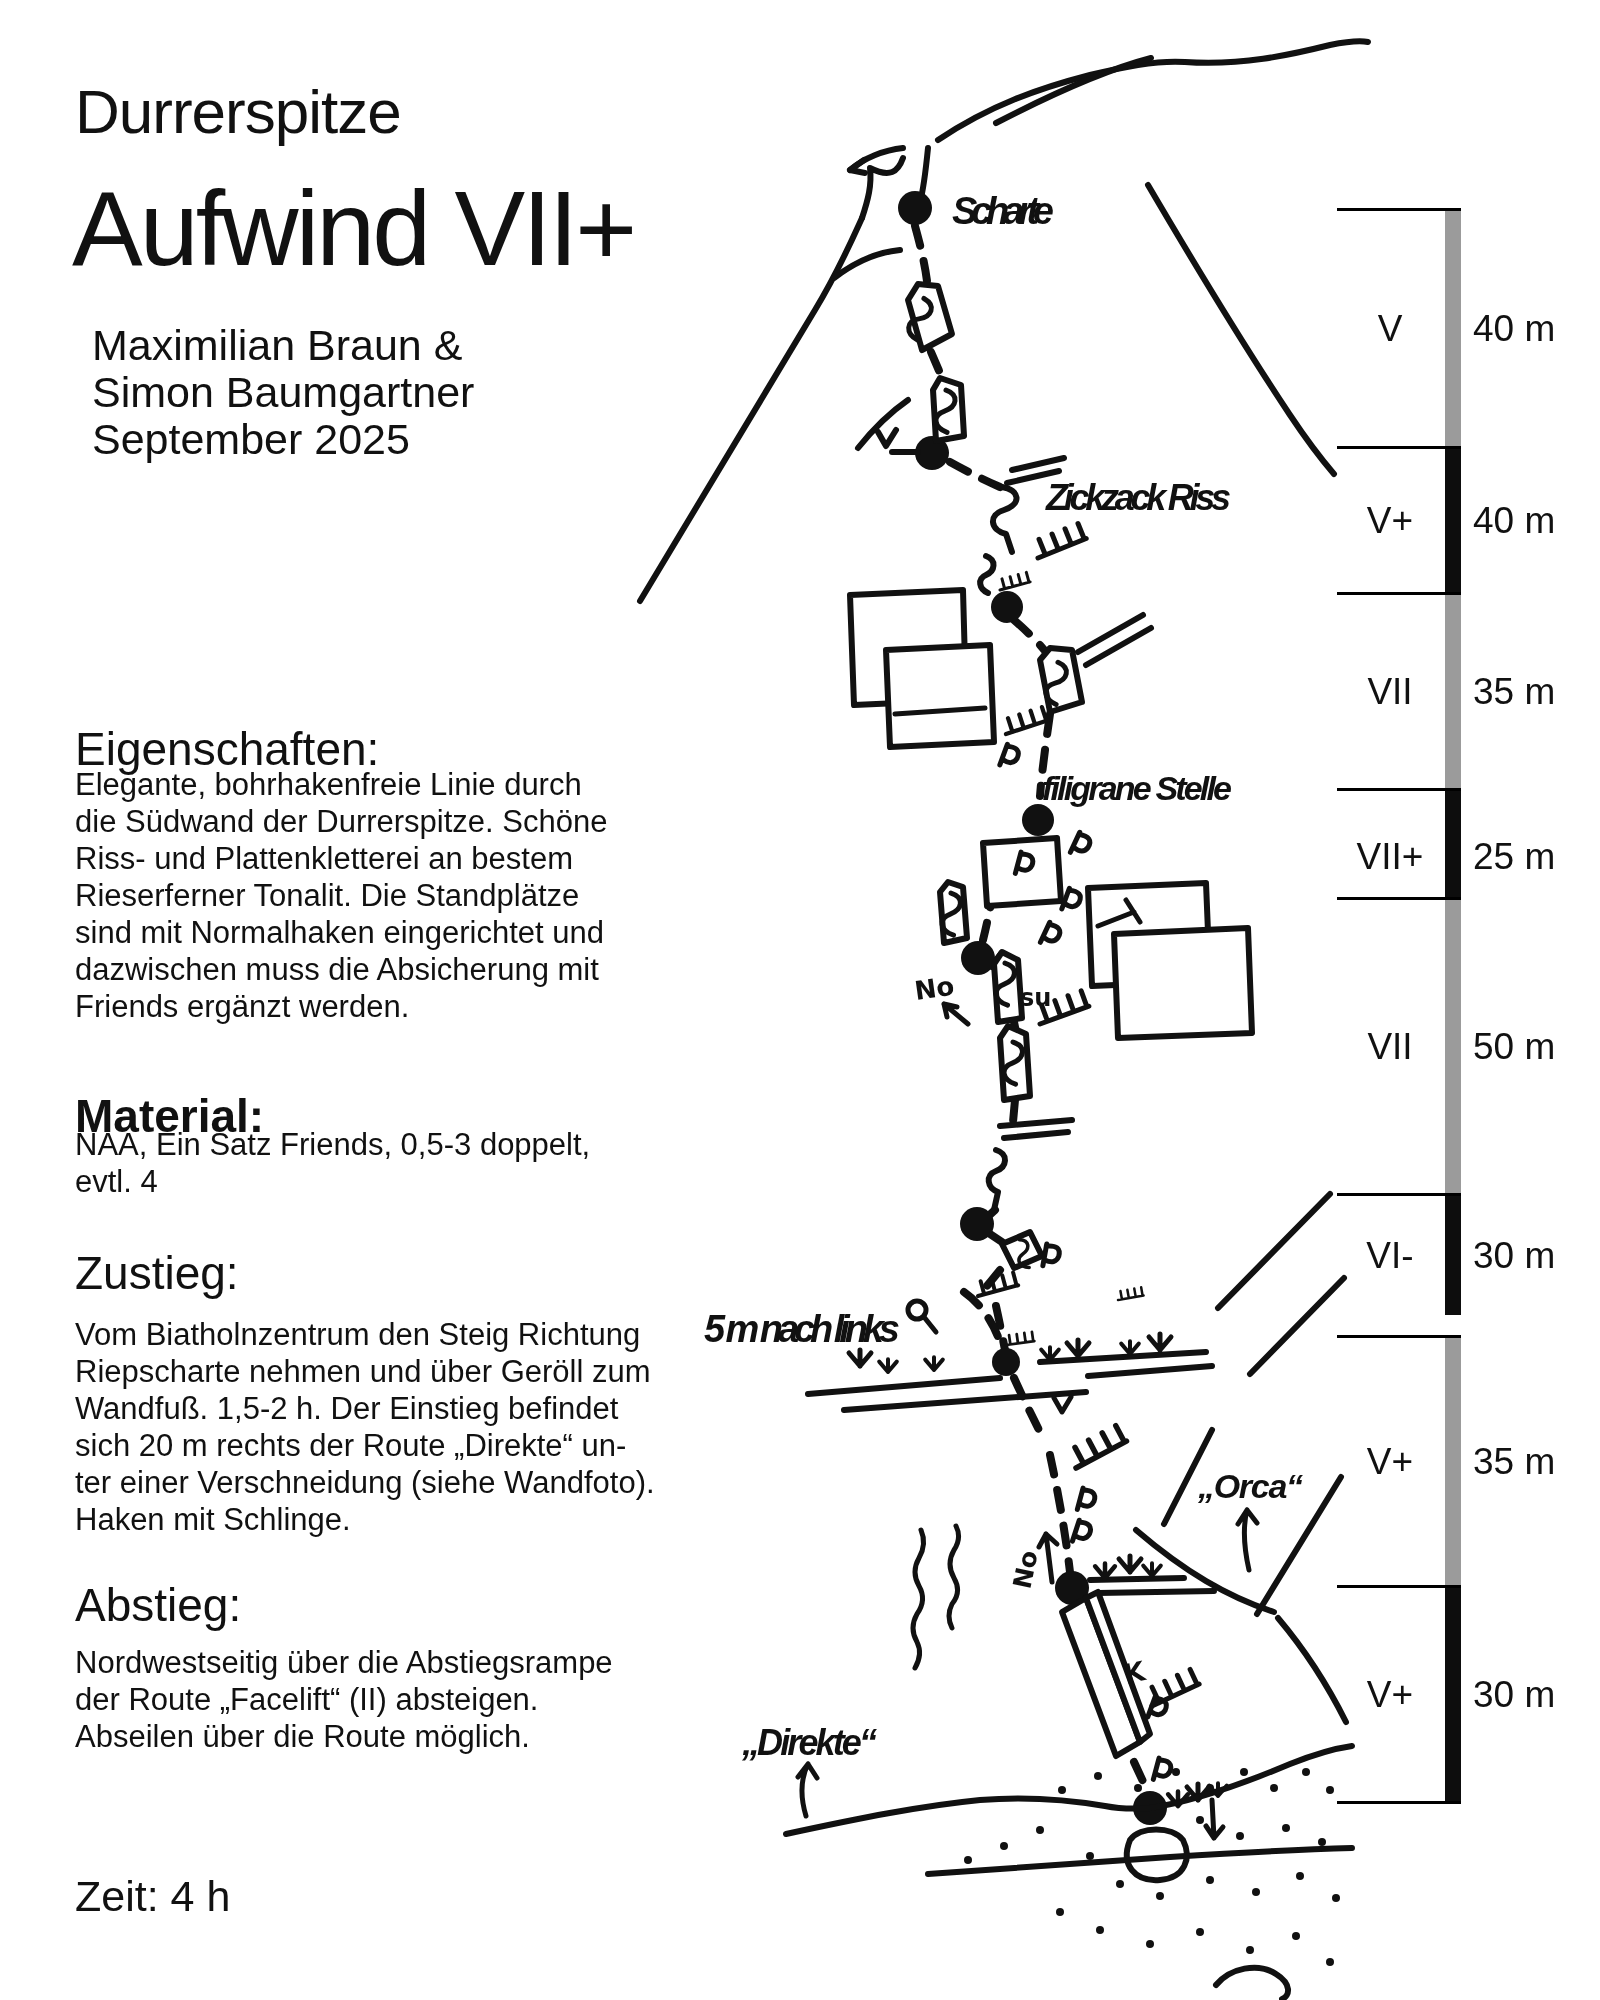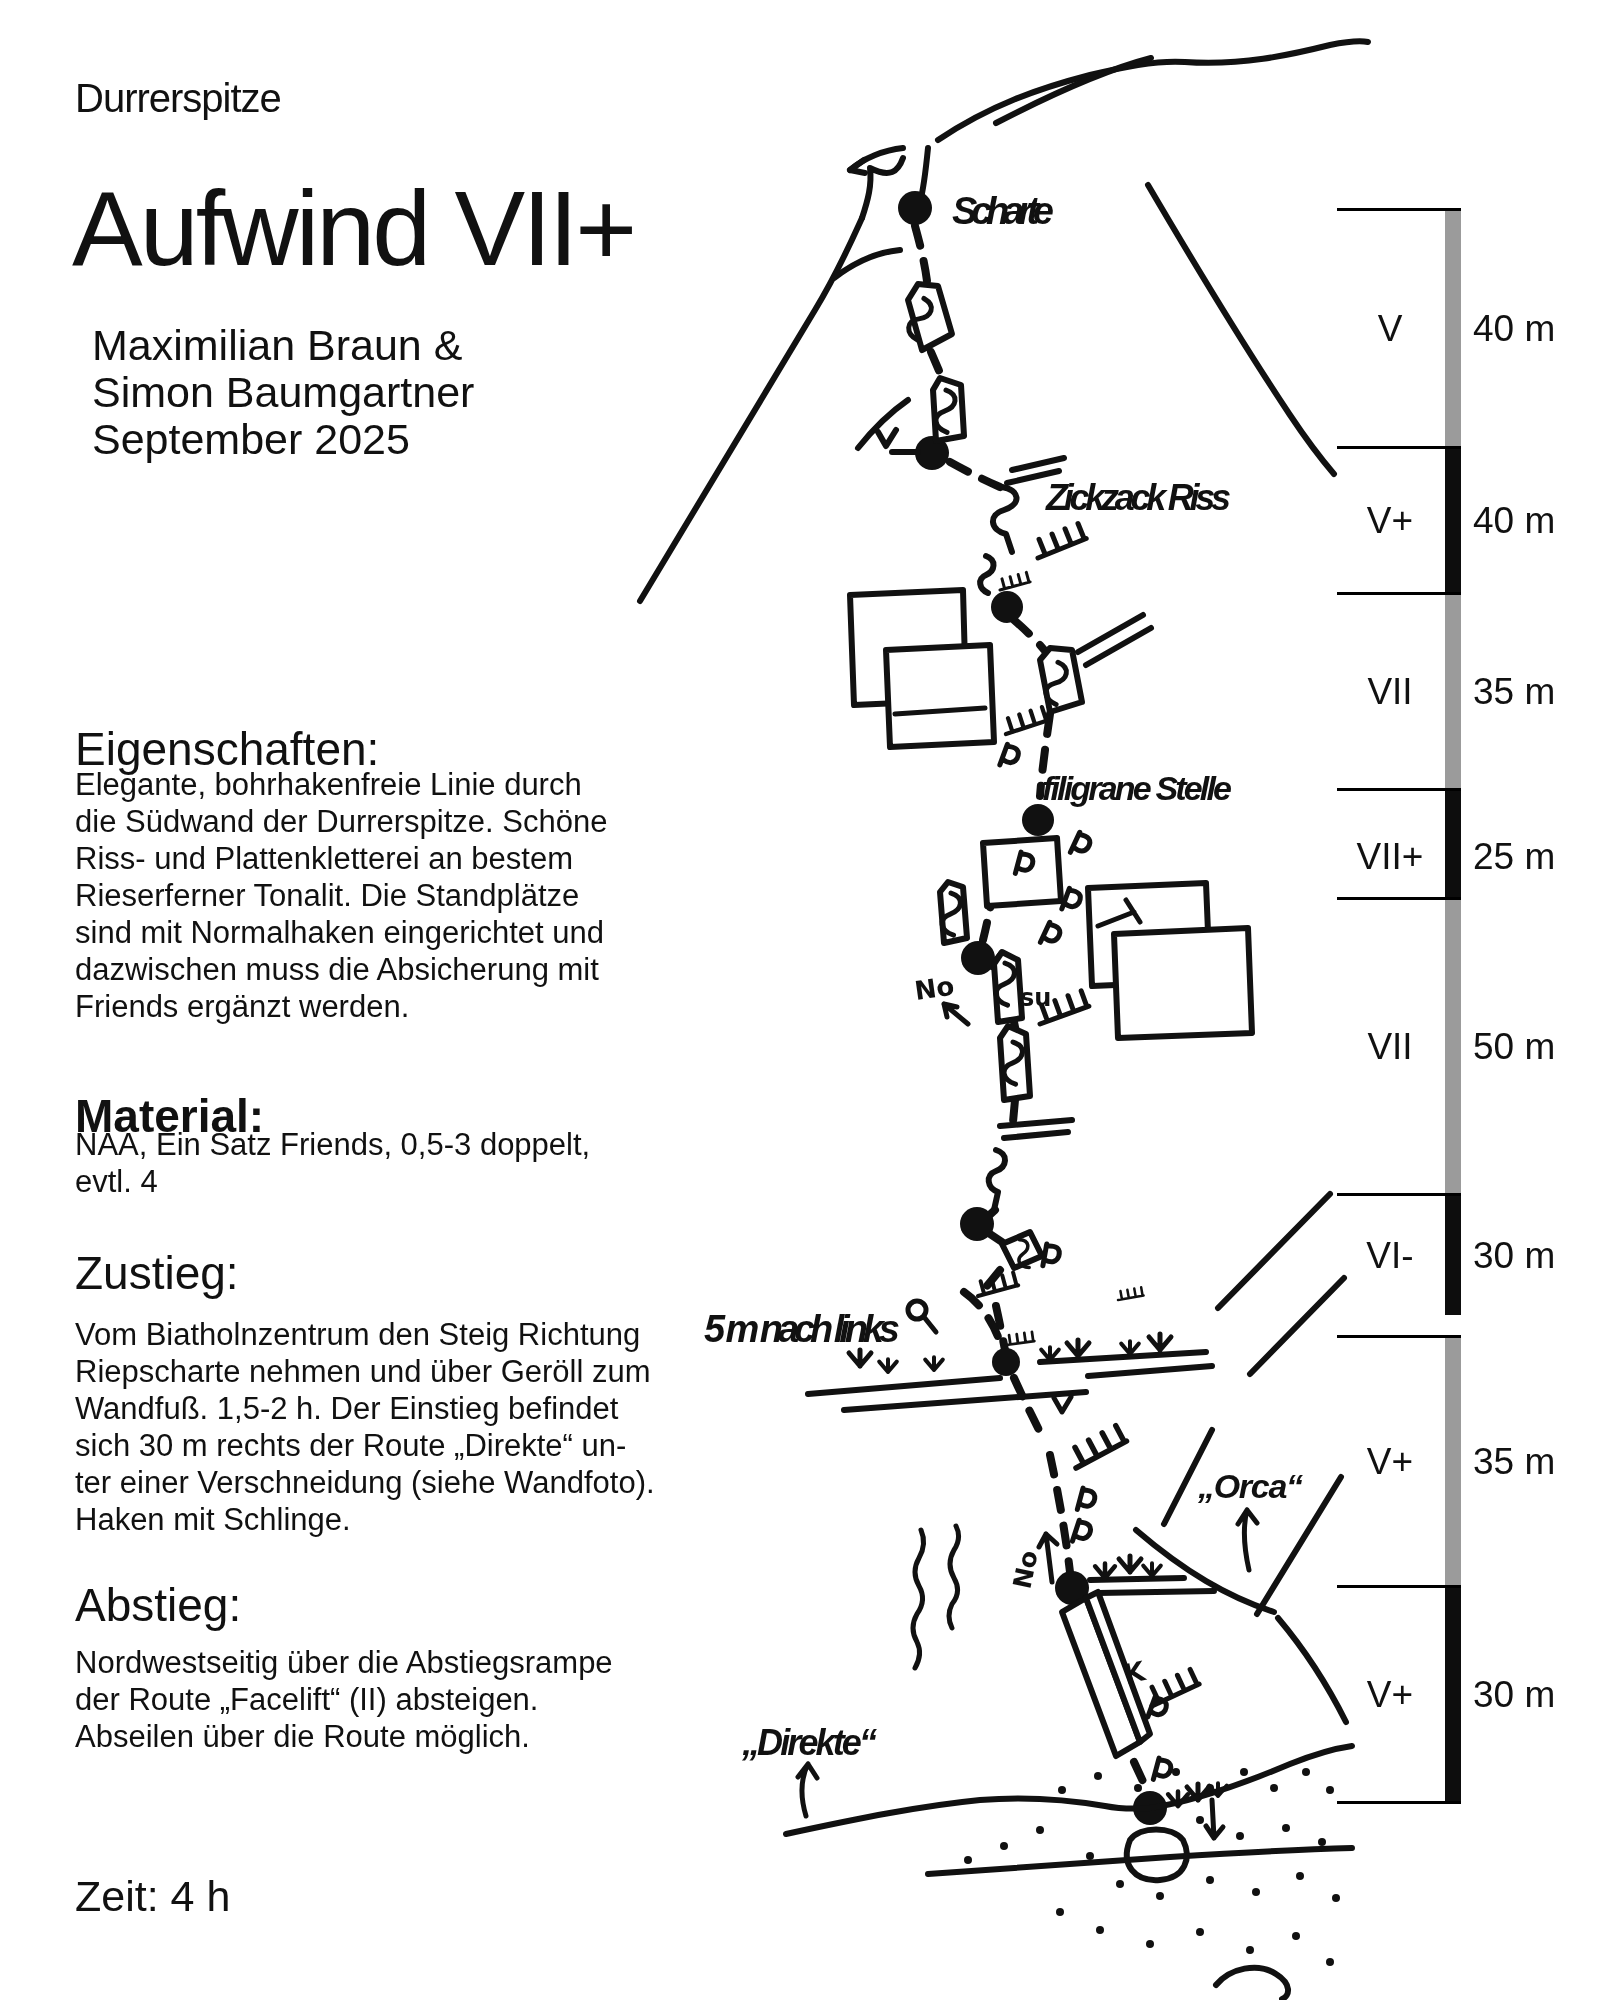--- a/index.html
+++ b/index.html
@@ -1,19 +1,19 @@
 <!DOCTYPE html>
 <html><head>
 <meta charset="utf-8">
 <style>
   html,body{margin:0;padding:0;background:#fff;}
   #page{position:relative;width:1600px;height:2000px;background:#fff;overflow:hidden;
         font-family:"Liberation Sans",sans-serif;color:#111;}
   .abs{position:absolute;}
-  .peak-title{font-size:40px;letter-spacing:-1px;}
+  .peak-title{font-size:62px;letter-spacing:-1px;}
   .route-title{font-size:106px;letter-spacing:-3px;}
   .authors{font-size:43px;line-height:47px;white-space:pre-line;}
   .sec-head{font-size:46px;}
   .sec-body{font-size:31px;line-height:37px;white-space:pre-line;}
   .fact-line{font-size:43px;}
   
   #scale{position:absolute;top:208px;left:1337px;width:250px;height:1596px;}
   .seg{position:absolute;left:0;width:124px;border-top:3px solid #000;box-sizing:border-box;}
   .seg .grade{position:absolute;left:0;width:106px;top:50%;transform:translateY(-50%);
               text-align:center;font-size:37px;}
@@ -52,21 +52,21 @@
   <div class="abs sec-head" style="left:75px;top:722px;">Eigenschaften:</div>
 
   <div class="abs sec-head" style="left:75px;top:1089px;font-weight:bold;">Material:</div>
   <div class="abs sec-body" style="left:75px;top:1126px;">NAA, Ein Satz Friends, 0,5-3 doppelt,
 evtl. 4</div>
 
   <div class="abs sec-head" style="left:75px;top:1246px;">Zustieg:</div>
   <div class="abs sec-body" style="left:75px;top:1316px;">Vom Biatholnzentrum den Steig Richtung
 Riepscharte nehmen und über Geröll zum
 Wandfuß. 1,5-2 h. Der Einstieg befindet
-sich 30 m rechts der Route „Direkte“ un-
+sich 20 m rechts der Route „Direkte“ un-
 ter einer Verschneidung (siehe Wandfoto).
 Haken mit Schlinge.</div>
 
   <div class="abs sec-head" style="left:75px;top:1578px;">Abstieg:</div>
   <div class="abs sec-body" style="left:75px;top:1644px;">Nordwestseitig über die Abstiegsrampe
 der Route „Facelift“ (II) absteigen.
 Abseilen über die Route möglich.</div>
 
   <div class="abs fact-line" style="left:75px;top:1872px;">Zeit: 4 h</div>
 

